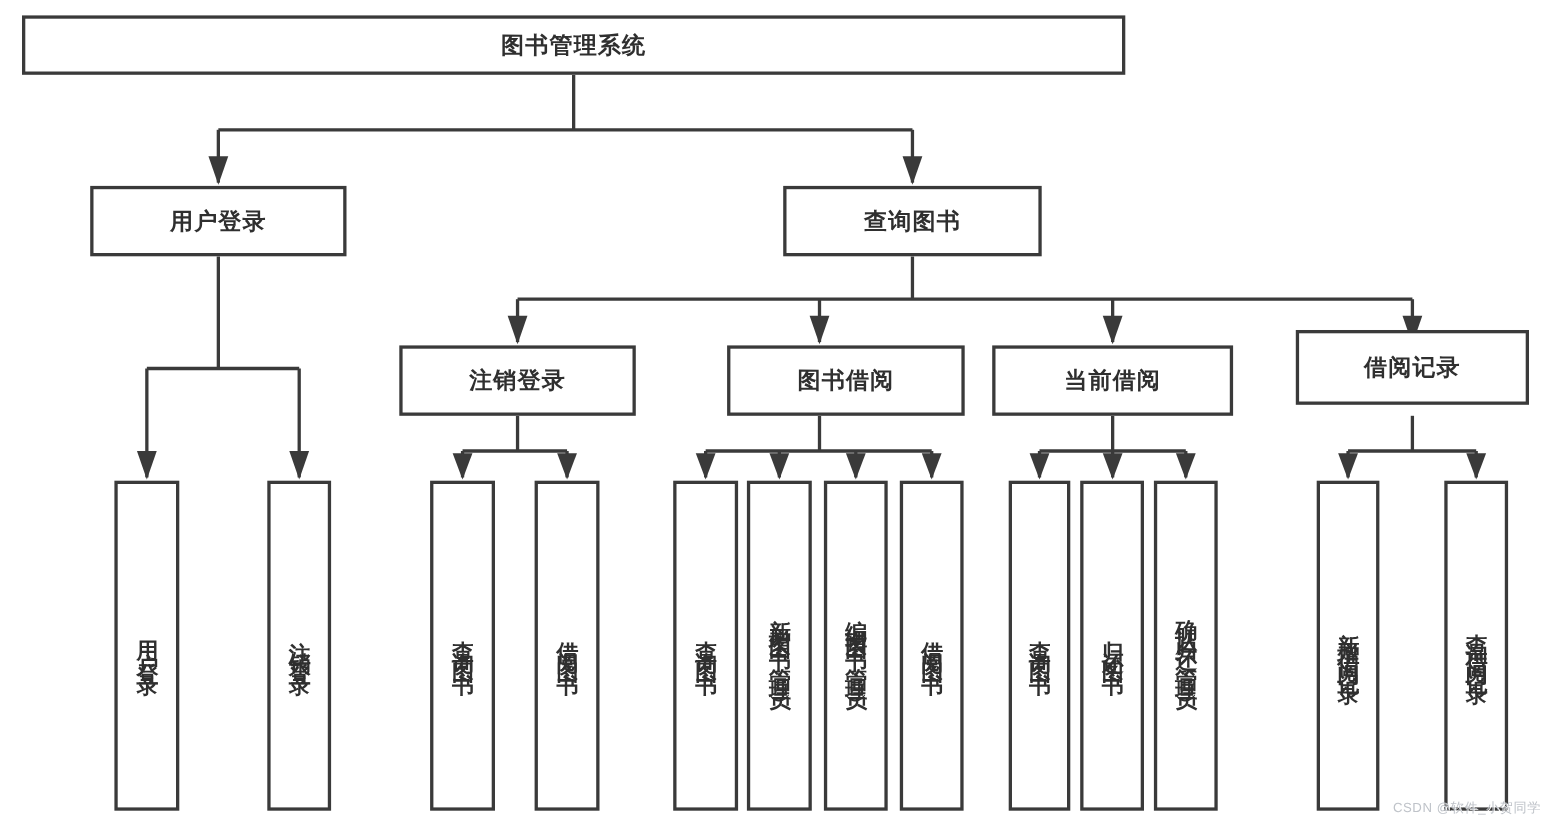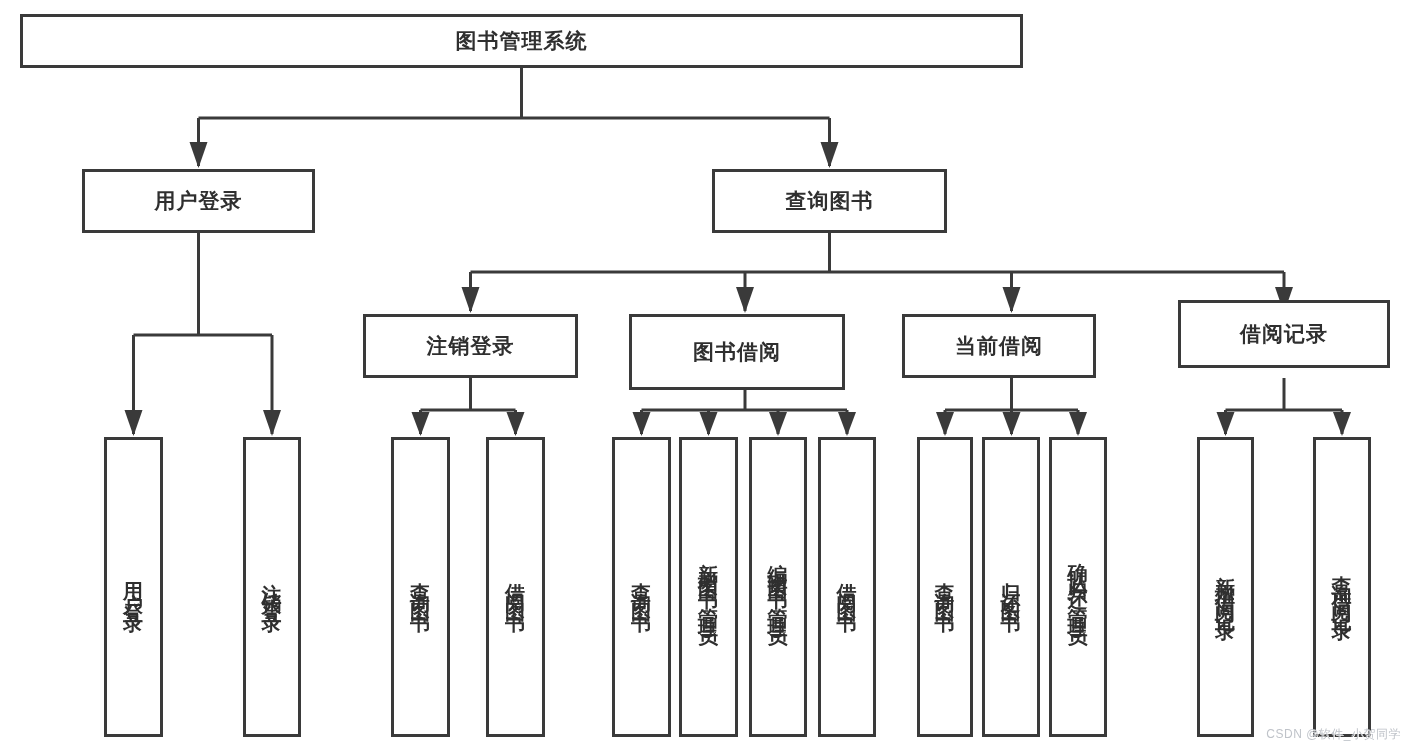--- a/index.html
+++ b/index.html
@@ -154,24 +154,24 @@
   <div class="node h" style="left:82px;top:169px;width:233px;height:64px">
     <span>用户登录</span>
   </div>
   <div class="node h" style="left:712px;top:169px;width:235px;height:64px">
     <span>查询图书</span>
   </div>
 
   <div class="node h" style="left:363px;top:314px;width:215px;height:64px">
     <span>注销登录</span>
   </div>
-  <div class="node h" style="left:629px;top:314px;width:216px;height:76px">
+  <div class="node h" style="left:661px;top:314px;width:216px;height:64px">
     <span>图书借阅</span>
   </div>
-  <div class="node h" style="left:902px;top:314px;width:194px;height:64px">
+  <div class="node h" style="left:902px;top:314px;width:219px;height:64px">
     <span>当前借阅</span>
   </div>
   <div class="node h" style="left:1178px;top:300px;width:212px;height:68px">
     <span>借阅记录</span>
   </div>
 
   <div class="node v" style="left:104px;top:437px;width:59px;height:300px">
     <span>用户登录</span>
   </div>
   <div class="node v" style="left:243px;top:437px;width:58px;height:300px">

